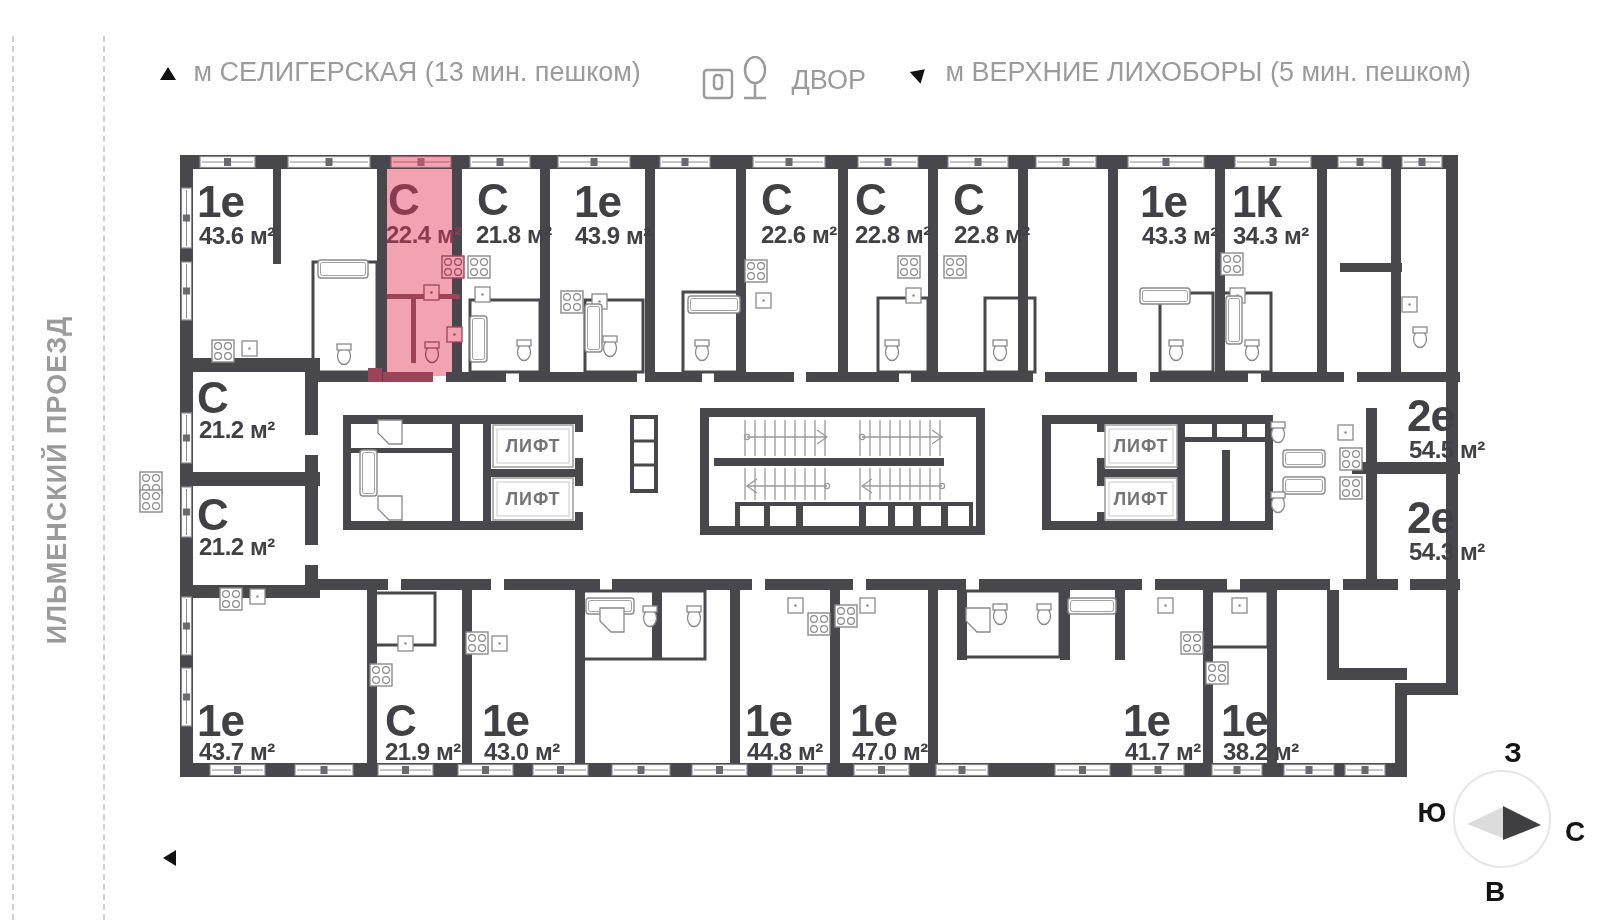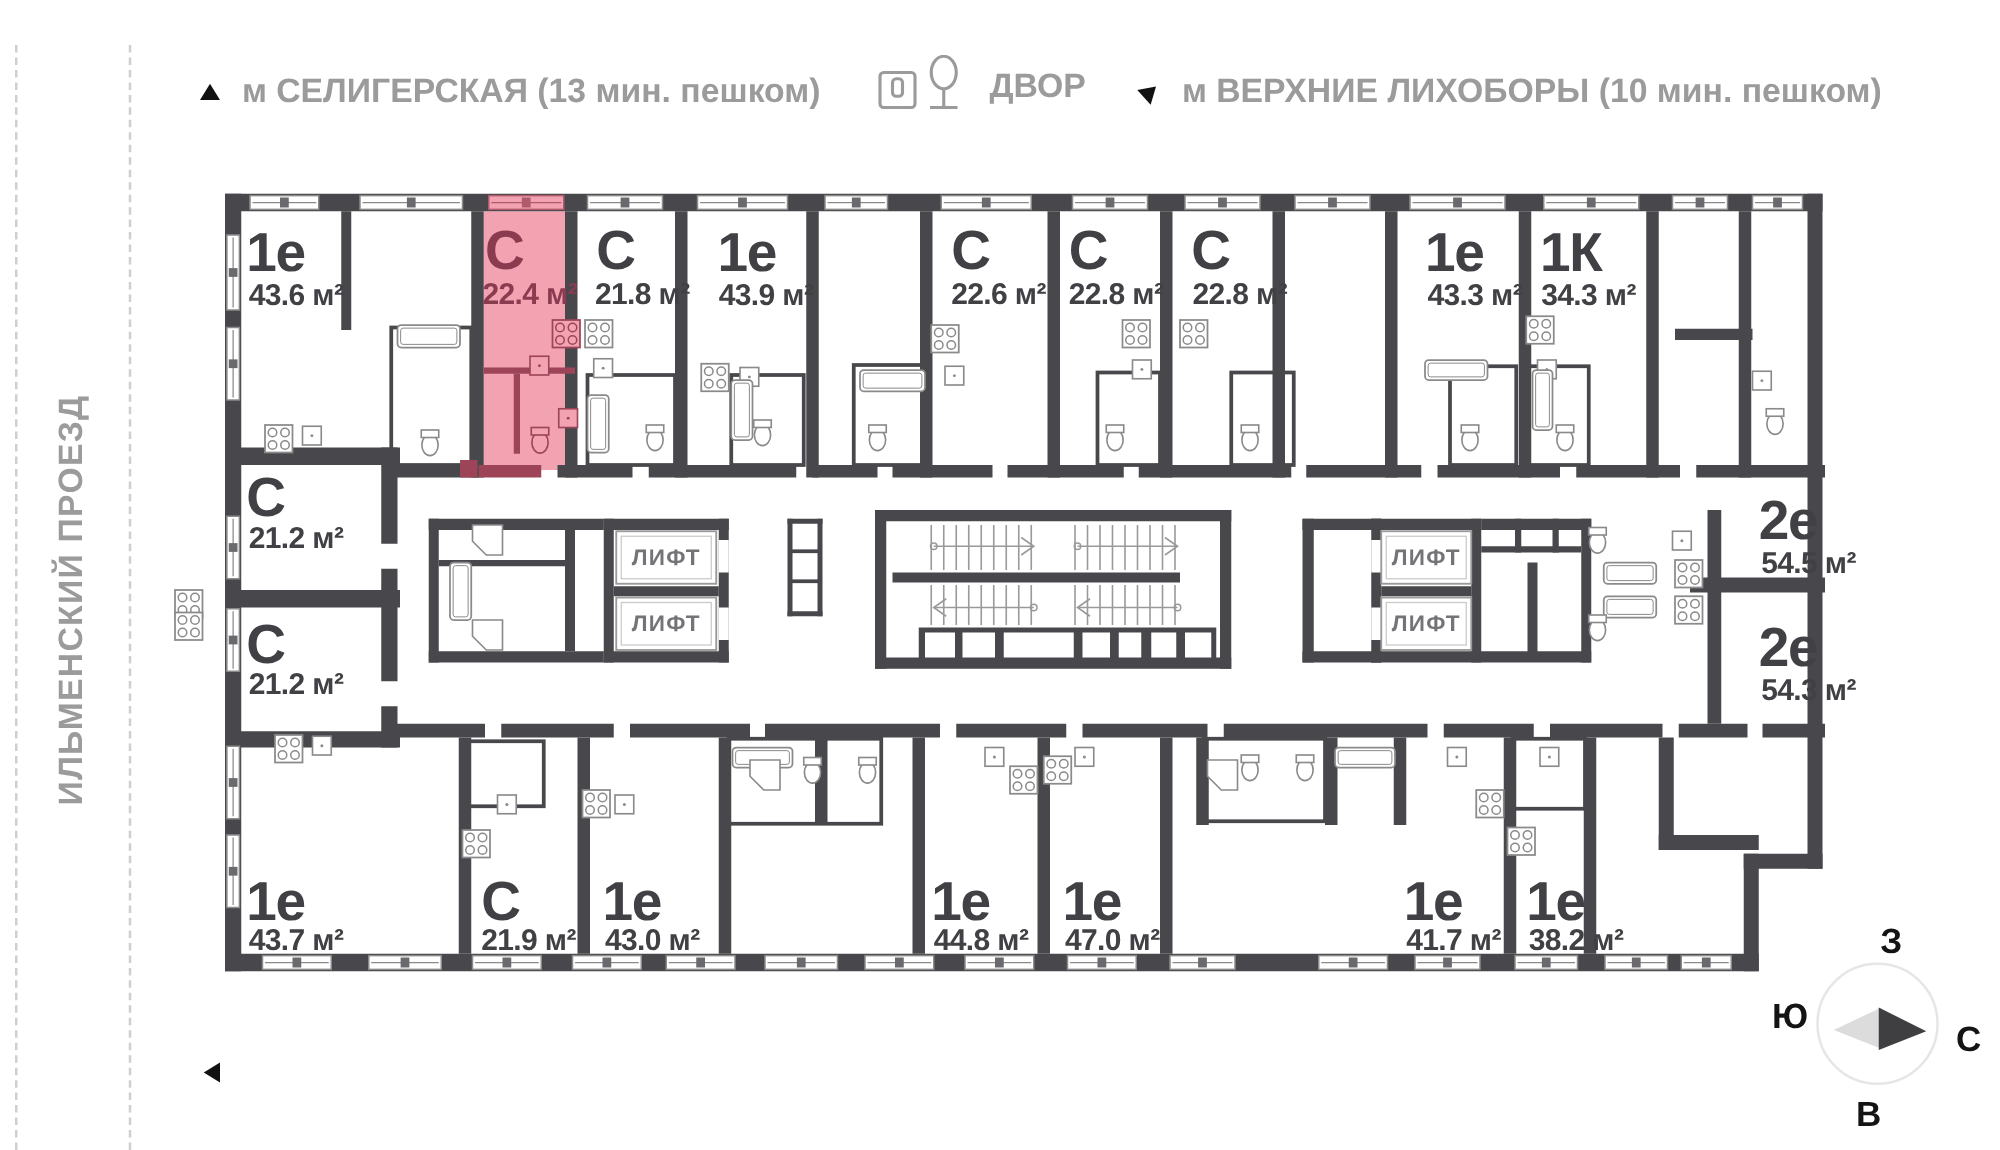--- a/index.html
+++ b/index.html
@@ -1,19 +1,19 @@
 <!DOCTYPE html>
 <html><head>
 <meta charset="utf-8">
 <style>
   html,body{margin:0;padding:0;background:#fff;}
   #stage{position:relative;width:1600px;height:920px;background:#fff;overflow:hidden;
          font-family:"Liberation Sans","DejaVu Sans",sans-serif;}
   .dash{position:absolute;top:36px;bottom:0;width:0;border-left:2px dashed #cfcfcf;}
-  .street{position:absolute;color:#9b9b9b;font-weight:bold;font-size:27px;letter-spacing:0px;white-space:nowrap;}
+  .street{position:absolute;color:#9b9b9b;font-weight:normal;font-size:27px;letter-spacing:0px;white-space:nowrap;}
   .street .txt{vertical-align:middle;}
   .tri-up{display:inline-block;width:0;height:0;border-left:8px solid transparent;
           border-right:8px solid transparent;border-bottom:13px solid #111;margin-right:10px;}
   .tri-up.rot{transform:rotate(48deg);}
   .tri-left{display:inline-block;width:0;height:0;border-top:8px solid transparent;
           border-bottom:8px solid transparent;border-right:13px solid #111;margin-right:10px;}
   .vstreet{position:absolute;left:57px;top:480px;transform:translate(-50%,-50%) rotate(-90deg);
            transform-origin:center;color:#9b9b9b;font-weight:bold;font-size:27px;white-space:nowrap;letter-spacing:1px;}
   #plan{position:absolute;left:0;top:0;}
   text{font-family:"Liberation Sans","DejaVu Sans",sans-serif;}
@@ -35,36 +35,36 @@
   <div class="dash" style="left:103px"></div>
   <div class="vstreet">
     <span class="txt">ИЛЬМЕНСКИЙ ПРОЕЗД</span>
   </div>
 
   <div class="street" style="left:160px;top:56px">
     <span class="tri-up"></span>
     <span class="txt">м СЕЛИГЕРСКАЯ (13 мин. пешком)</span>
   </div>
 
-  <div class="street" style="left:700px;top:44px">
+  <div class="street" style="left:700px;top:56px">
     <svg width="76" height="46" viewBox="0 0 76 46" style="vertical-align:-14px;margin-right:8px">
       <g fill="none" stroke="#9b9b9b" stroke-width="2.5">
         <rect x="4" y="14" width="28" height="28" rx="3"></rect>
         <rect x="14" y="19" width="8" height="14" rx="3"></rect>
         <ellipse cx="55" cy="14" rx="10" ry="13"></ellipse>
         <line x1="55" y1="27" x2="55" y2="42"></line>
         <line x1="44" y1="42" x2="66" y2="42"></line>
       </g>
     </svg>
     <span class="txt">ДВОР</span>
   </div>
 
   <div class="street" style="left:912px;top:56px">
     <span class="tri-up rot"></span>
-    <span class="txt">м ВЕРХНИЕ ЛИХОБОРЫ (10 мин. пешком)</span>
+    <span class="txt">м ВЕРХНИЕ ЛИХОБОРЫ (5 мин. пешком)</span>
   </div>
 
   <div class="street" style="left:163px;top:842px">
     <span class="tri-left"></span>
   </div>
 
   <div id="compass">
     <div class="ring"></div>
     <div class="pt" style="left:98px;top:13px">З</div>
     <div class="pt" style="left:17px;top:73px">Ю</div>

